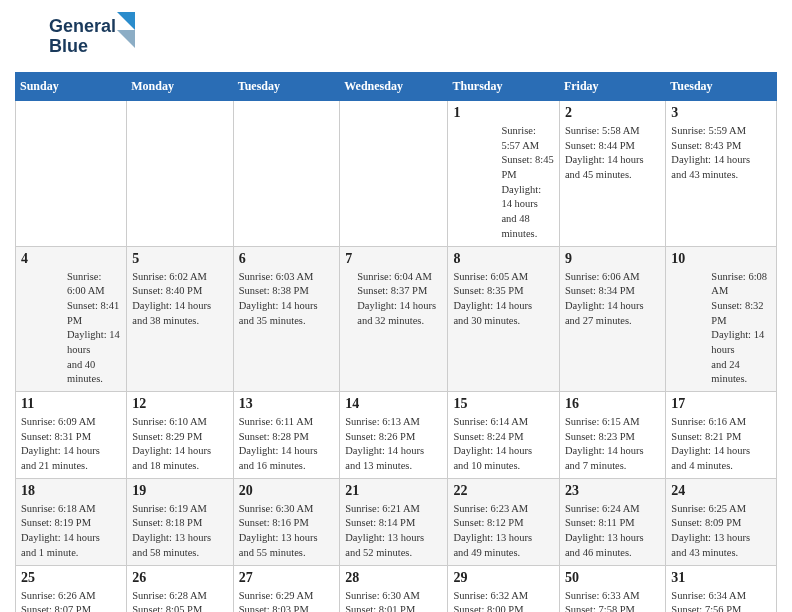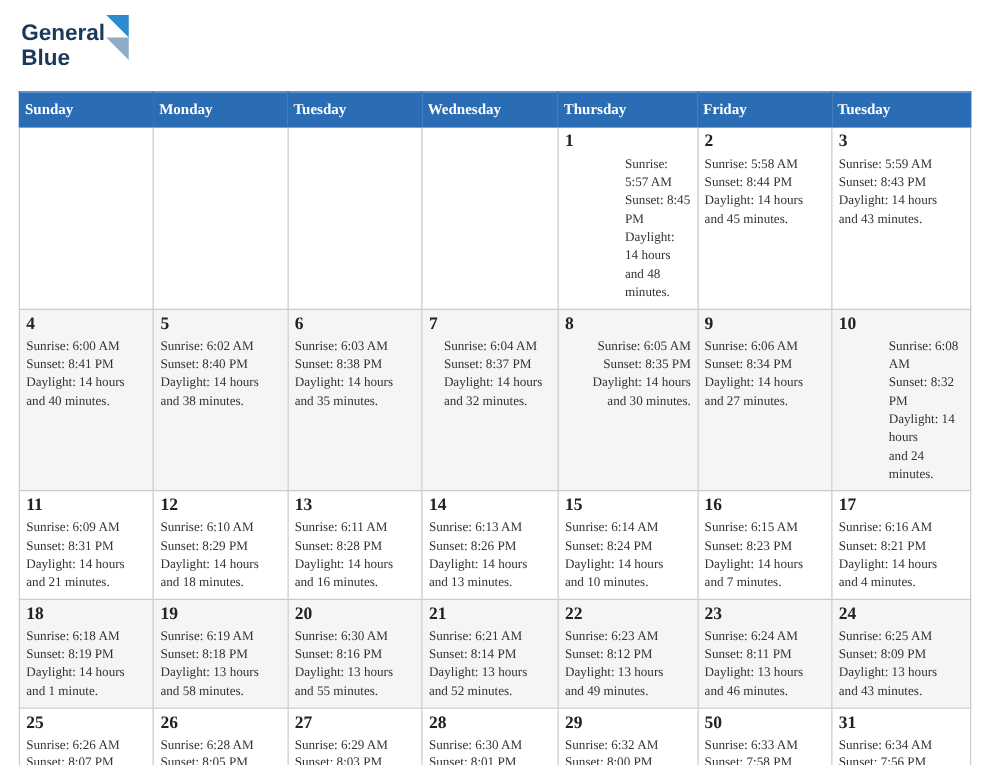--- a/index.html
+++ b/index.html
@@ -8,20 +8,21 @@
       background: #fff;
       width: 792px;
       min-height: 612px;
       padding: 10px 15px;
     }
     .header-area {
       display: flex;
       justify-content: space-between;
       align-items: flex-start;
       margin-bottom: 8px;
+      margin-left: 32px;
     }
     .logo {
       display: flex;
       align-items: center;
       gap: 0;
     }
     .title-area {
       text-align: right;
     }
     .month-title {
@@ -131,21 +132,21 @@
           <span class="day-num">3</span>
           <div class="day-info" style="white-space: pre-line;">Sunrise: 5:59 AM
 Sunset: 8:43 PM
 Daylight: 14 hours
 and 43 minutes.</div>
         </td>
       </tr>
       <tr>
         <td>
           <span class="day-num">4</span>
-          <div class="day-info" style="white-space: pre-line;">Sunrise: 6:00 AM
+          <div class="day-info" style="white-space: pre-line; margin-left: 46px;">Sunrise: 6:00 AM
 Sunset: 8:41 PM
 Daylight: 14 hours
 and 40 minutes.</div>
         </td>
         <td>
           <span class="day-num">5</span>
           <div class="day-info" style="white-space: pre-line;">Sunrise: 6:02 AM
 Sunset: 8:40 PM
 Daylight: 14 hours
 and 38 minutes.</div>
@@ -159,21 +160,21 @@
         </td>
         <td>
           <span class="day-num">7</span>
           <div class="day-info" style="white-space: pre-line; margin-left: 12px;">Sunrise: 6:04 AM
 Sunset: 8:37 PM
 Daylight: 14 hours
 and 32 minutes.</div>
         </td>
         <td>
           <span class="day-num">8</span>
-          <div class="day-info" style="white-space: pre-line; text-align: right;">Sunrise: 6:05 AM
+          <div class="day-info" style="white-space: pre-line;">Sunrise: 6:05 AM
 Sunset: 8:35 PM
 Daylight: 14 hours
 and 30 minutes.</div>
         </td>
         <td>
           <span class="day-num">9</span>
           <div class="day-info" style="white-space: pre-line;">Sunrise: 6:06 AM
 Sunset: 8:34 PM
 Daylight: 14 hours
 and 27 minutes.</div>

